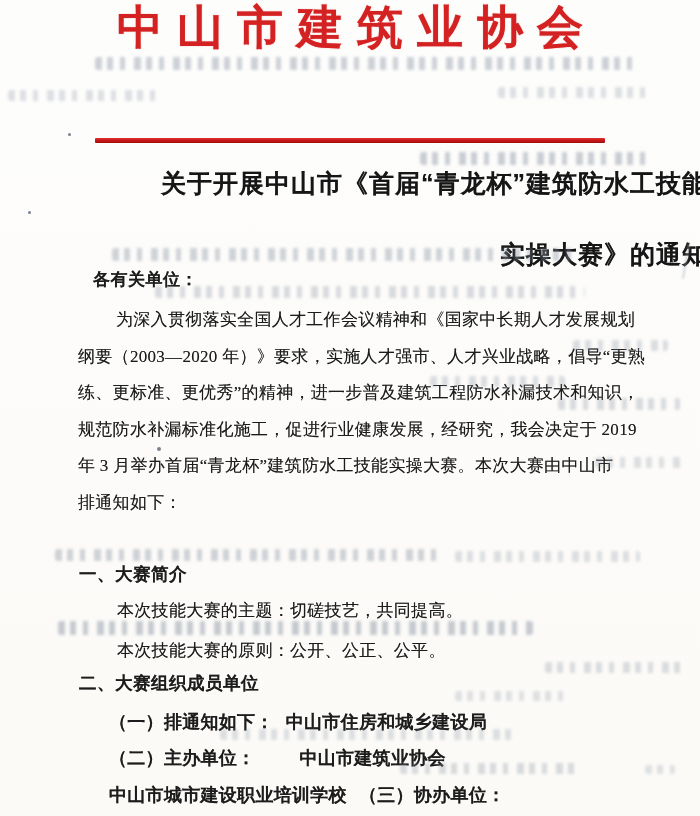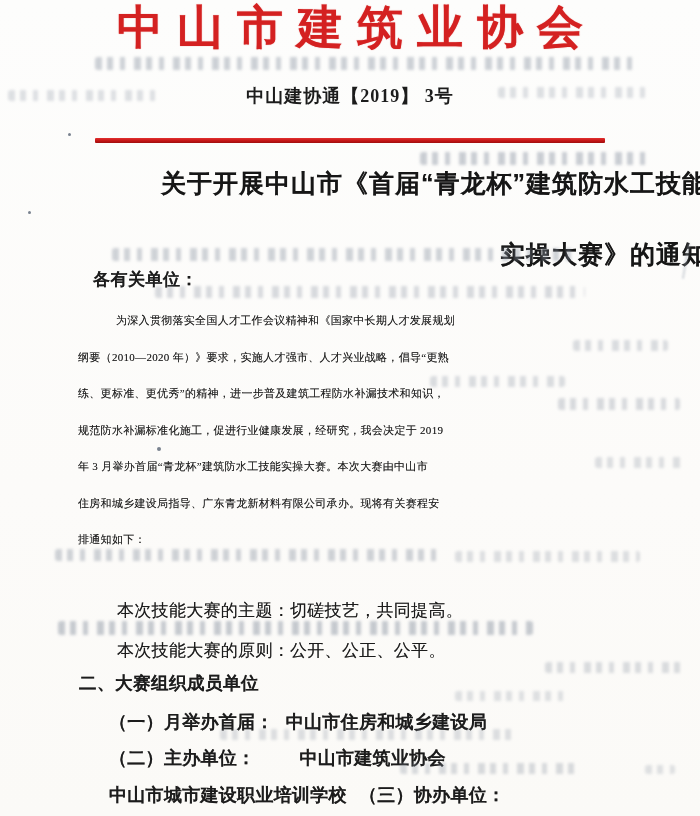--- a/index.html
+++ b/index.html
@@ -47,21 +47,21 @@
   .salutation{
     position:absolute;top:266px;left:78px;
     font-size:17px;font-weight:700;line-height:28px;
     letter-spacing:.5px;text-shadow:0 0 .5px rgba(0,0,0,.5);
     white-space:nowrap;
     margin-left:15px;
   }
   .para{position:absolute;top:302px;left:78px;width:537px;}
   .para .pline{
     height:36.5px;line-height:36.5px;
-    font-size:11px;letter-spacing:.3px;
+    font-size:17px;letter-spacing:.3px;
     text-shadow:0 0 .5px rgba(0,0,0,.45);
     white-space:nowrap;
   }
   .para .pline.indent{padding-left:38px;}
   .sec-heading{
     position:absolute;left:79px;
     font-family:"Liberation Sans","DejaVu Sans",sans-serif;
     font-size:17.5px;font-weight:700;line-height:26px;
     letter-spacing:.5px;text-shadow:0 0 .5px rgba(0,0,0,.5);
     white-space:nowrap;
@@ -100,45 +100,44 @@
     position:absolute;left:685px;top:243px;width:2px;height:36px;
     background:#aab2bd;transform:rotate(10deg);filter:blur(1px);opacity:.5;
   }
 </style>
 </head>
 <body>
 
 <div class="page">
 
   <div class="org-name">中山市建筑业协会</div>
-  <div class="doc-number">中山建协通【2019】 3号</div>
   <div class="red-divider"></div>
 
   <div class="title-line title-1">关于开展中山市《首届“青龙杯”建筑防水工技能</div>
   <div class="title-line title-2">实操大赛》的通知</div>
 
   <div class="salutation">各有关单位：</div>
 
   <div class="para">
     <div class="pline indent">为深入贯彻落实全国人才工作会议精神和《国家中长期人才发展规划</div>
-    <div class="pline">纲要（2010—2020 年）》要求，实施人才强市、人才兴业战略，倡导“更熟</div>
+    <div class="pline">纲要（2003—2020 年）》要求，实施人才强市、人才兴业战略，倡导“更熟</div>
     <div class="pline">练、更标准、更优秀”的精神，进一步普及建筑工程防水补漏技术和知识，</div>
     <div class="pline">规范防水补漏标准化施工，促进行业健康发展，经研究，我会决定于 2019</div>
     <div class="pline">年 3 月举办首届“青龙杯”建筑防水工技能实操大赛。本次大赛由中山市</div>
-    <div class="pline">住房和城乡建设局指导、广东青龙新材料有限公司承办。现将有关赛程安</div>
     <div class="pline">排通知如下：</div>
   </div>
 
+  <div class="sec-heading sec1-heading">一、大赛简介</div>
   <div class="body-line theme-line">本次技能大赛的主题：切磋技艺，共同提高。</div>
   <div class="body-line principle-line">本次技能大赛的原则：公开、公正、公平。</div>
 
   <div class="sec-heading sec2-heading">二、大赛组织成员单位</div>
 
   <div class="org-item item-1">
-    <span>（一）月举办首届：</span>
+    <span>（一）排通知如下：</span>
     <span>中山市住房和城乡建设局</span>
   </div>
   <div class="org-item item-2">
     <span>（二）主办单位：</span>
     <span>中山市建筑业协会</span>
   </div>
   <div class="org-item item-3">
     <span>中山市城市建设职业培训学校</span>
     <span>（三）协办单位：</span>
   </div>

